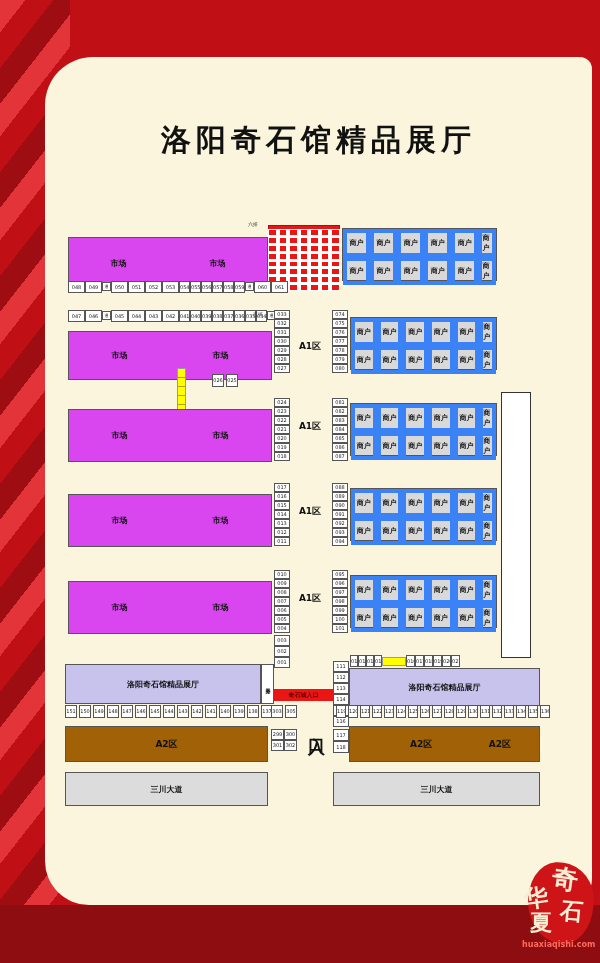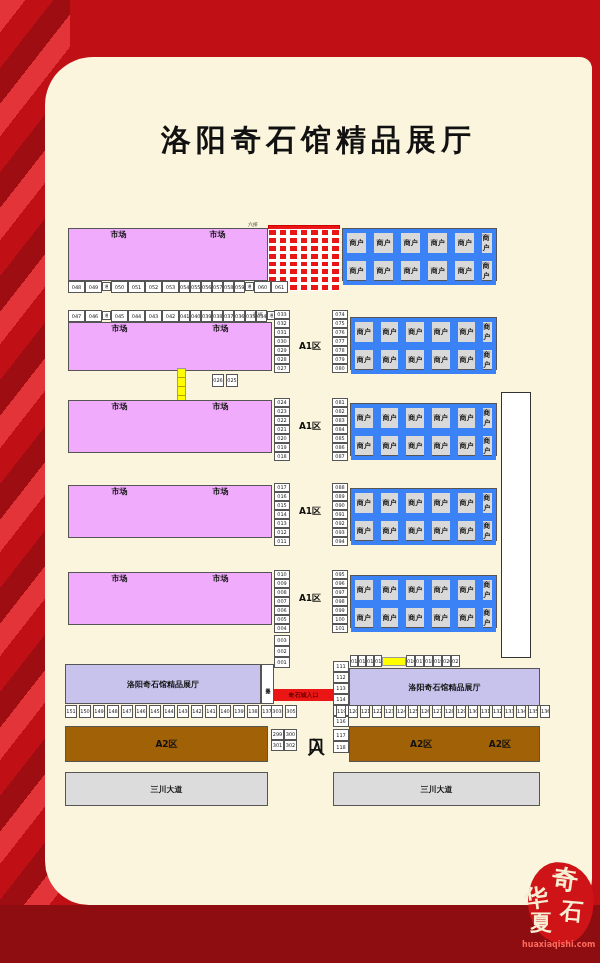--- a/index.html
+++ b/index.html
@@ -21,21 +21,21 @@
     background:#faf5dc;
     border-radius:48px 12px 26px 44px;
   }
   .title{
     position:absolute;left:45px;top:120px;width:547px;text-align:center;
     font-family:"DejaVu Serif",serif;font-weight:bold;font-size:30px;color:#111;
     letter-spacing:5px;
   }
   
   .box{position:absolute;box-sizing:border-box;border:1px solid #555;}
-  .market{background:#f0abfc;display:flex;align-items:flex-start;justify-content:space-around;}
+  .market{background:#d946ef;display:flex;align-items:center;justify-content:space-around;margin-top:9px;}
   .market span{font-size:8px;font-weight:bold;color:#111;width:45%;text-align:center;}
   .mgrid{display:grid;grid-template-columns:repeat(5,1fr) 0.65fr;grid-template-rows:1fr 1fr;background:#d9d9d9;}
   .mgrid .mcell{border:4px solid #3b82f6;display:flex;align-items:center;justify-content:center;
     font-size:7px;font-weight:bold;color:#222;}
   .strip{position:absolute;width:16px;}
   .strip .scell,.vcells .scell{box-sizing:border-box;border:1px solid #555;background:#fff;height:9px;
     font-size:5px;line-height:7px;text-align:center;color:#222;overflow:hidden;}
   .a1{position:absolute;width:40px;display:flex;align-items:center;justify-content:center;
     font-size:9px;font-weight:bold;color:#111;}
   .num-row{position:absolute;display:flex;align-items:flex-start;}

